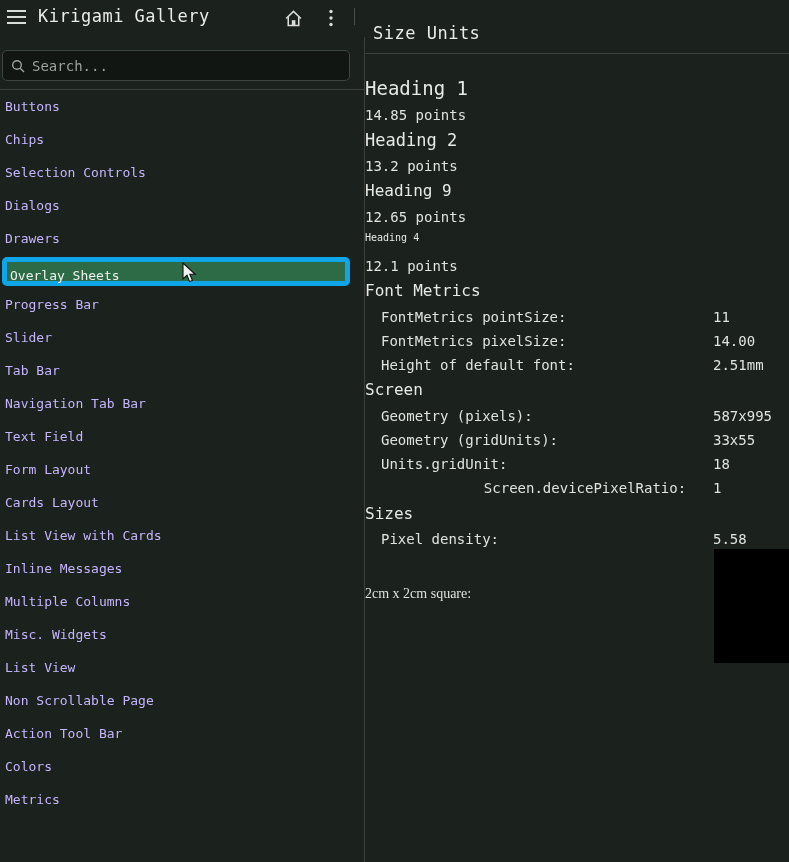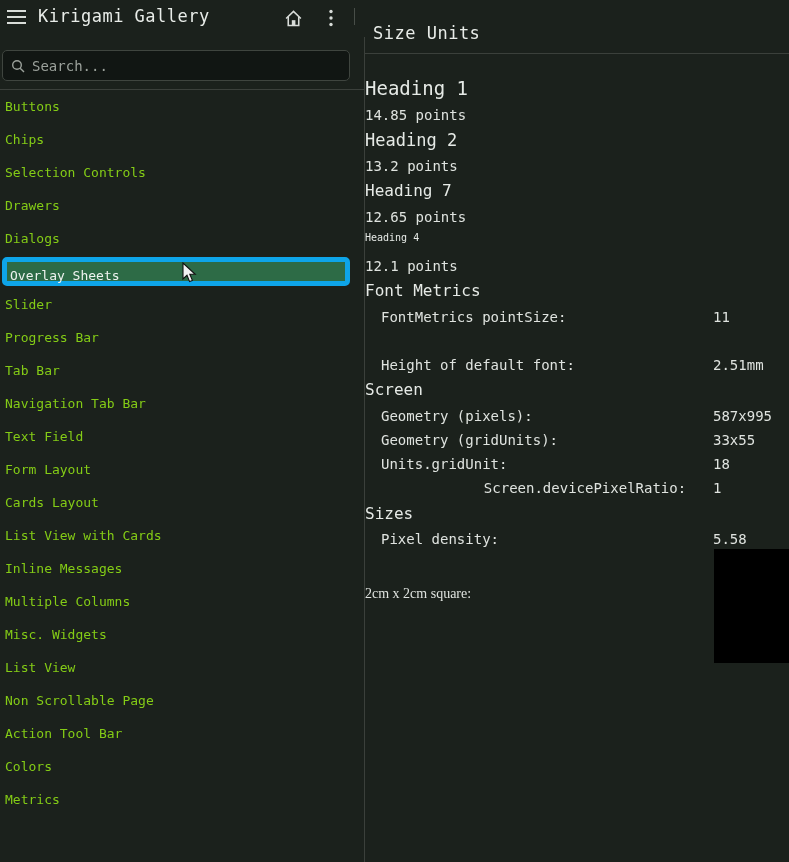--- a/index.html
+++ b/index.html
@@ -27,21 +27,21 @@
     background:#111613; border:1px solid #3f453f; border-radius:5px;
     display:flex; align-items:center; padding:0 8px; }
   .search-wrap svg { flex:0 0 auto; margin-right:7px; }
   .search-input { flex:1; background:transparent; border:none; outline:none;
     color:#bef264; font-family:inherit; font-size:14px; }
   .search-input::placeholder { color:#9ba19b; }
   .search-sep { position:absolute; left:0; top:89px; width:364px; height:1px; background:#3b403b; }
 
   .nav-list { position:absolute; left:0; top:90px; width:352px; }
   .nav-item { height:33px; line-height:33px; padding-left:5px; font-size:13px;
-    color:#84cc16; white-space:nowrap; cursor:pointer; }
+    color:#c4b5fd; white-space:nowrap; cursor:pointer; }
   .nav-item.selected {
     height:29px; line-height:27px; margin:2px 2px; padding-left:3px;
     background:#2d6b46; border:5px solid #0ea5e9; border-radius:5px; color:#eef3ef; }
 
   
   .page { position:absolute; left:365px; top:0; width:424px; height:862px; overflow:hidden;margin-top:16px; }
   .page-header { position:absolute; left:0; top:0; width:100%; height:38px; border-bottom:1px solid #3b403b; }
   .page-title { position:absolute; left:8px; top:7px; font-size:17px; font-weight:500; letter-spacing:.5px; color:#e8ece8; }
 
   .line { position:absolute; left:0; width:100%; white-space:nowrap; }
@@ -92,25 +92,25 @@
       <line x1="9.2" y1="9.2" x2="13" y2="13" stroke="#9ba19b" stroke-width="1.4"></line>
     </svg>
     <input class="search-input" type="text" placeholder="Search..." style="">
   </div>
   <div class="search-sep"></div>
 
   <div class="nav-list">
     <div class="nav-item">Buttons</div>
     <div class="nav-item">Chips</div>
     <div class="nav-item">Selection Controls</div>
+    <div class="nav-item">Dialogs</div>
     <div class="nav-item">Drawers</div>
-    <div class="nav-item">Dialogs</div>
     <div class="nav-item selected">Overlay Sheets</div>
+    <div class="nav-item">Progress Bar</div>
     <div class="nav-item">Slider</div>
-    <div class="nav-item">Progress Bar</div>
     <div class="nav-item">Tab Bar</div>
     <div class="nav-item">Navigation Tab Bar</div>
     <div class="nav-item">Text Field</div>
     <div class="nav-item">Form Layout</div>
     <div class="nav-item">Cards Layout</div>
     <div class="nav-item">List View with Cards</div>
     <div class="nav-item">Inline Messages</div>
     <div class="nav-item">Multiple Columns</div>
     <div class="nav-item">Misc. Widgets</div>
     <div class="nav-item">List View</div>
@@ -125,29 +125,33 @@
 
 <div class="page">
   <div class="page-header">
     <div class="page-title">Size Units</div>
   </div>
 
   <div class="line h1" style="top:61px;">Heading 1</div>
   <div class="line body-txt" style="top:91px;">14.85 points</div>
   <div class="line h2" style="top:114px;">Heading 2</div>
   <div class="line body-txt" style="top:142px;">13.2 points</div>
-  <div class="line h3" style="top:165px;">Heading 7</div>
+  <div class="line h3" style="top:165px;">Heading 9</div>
   <div class="line body-txt" style="top:193px;">12.65 points</div>
   <div class="line h4" style="top:216px;">Heading 4</div>
   <div class="line body-txt" style="top:242px;">12.1 points</div>
 
   <div class="line sec" style="top:265px;">Font Metrics</div>
   <div class="line body-txt" style="top:293px;">
     <span class="lbl">FontMetrics pointSize:</span>
     <span class="val">11</span>
+  </div>
+  <div class="line body-txt" style="top:317px;">
+    <span class="lbl">FontMetrics pixelSize:</span>
+    <span class="val">14.00</span>
   </div>
   <div class="line body-txt" style="top:341px;">
     <span class="lbl">Height of default font:</span>
     <span class="val">2.51mm</span>
   </div>
 
   <div class="line sec" style="top:364px;">Screen</div>
   <div class="line body-txt" style="top:392px;">
     <span class="lbl">Geometry (pixels):</span>
     <span class="val">587x995</span>

